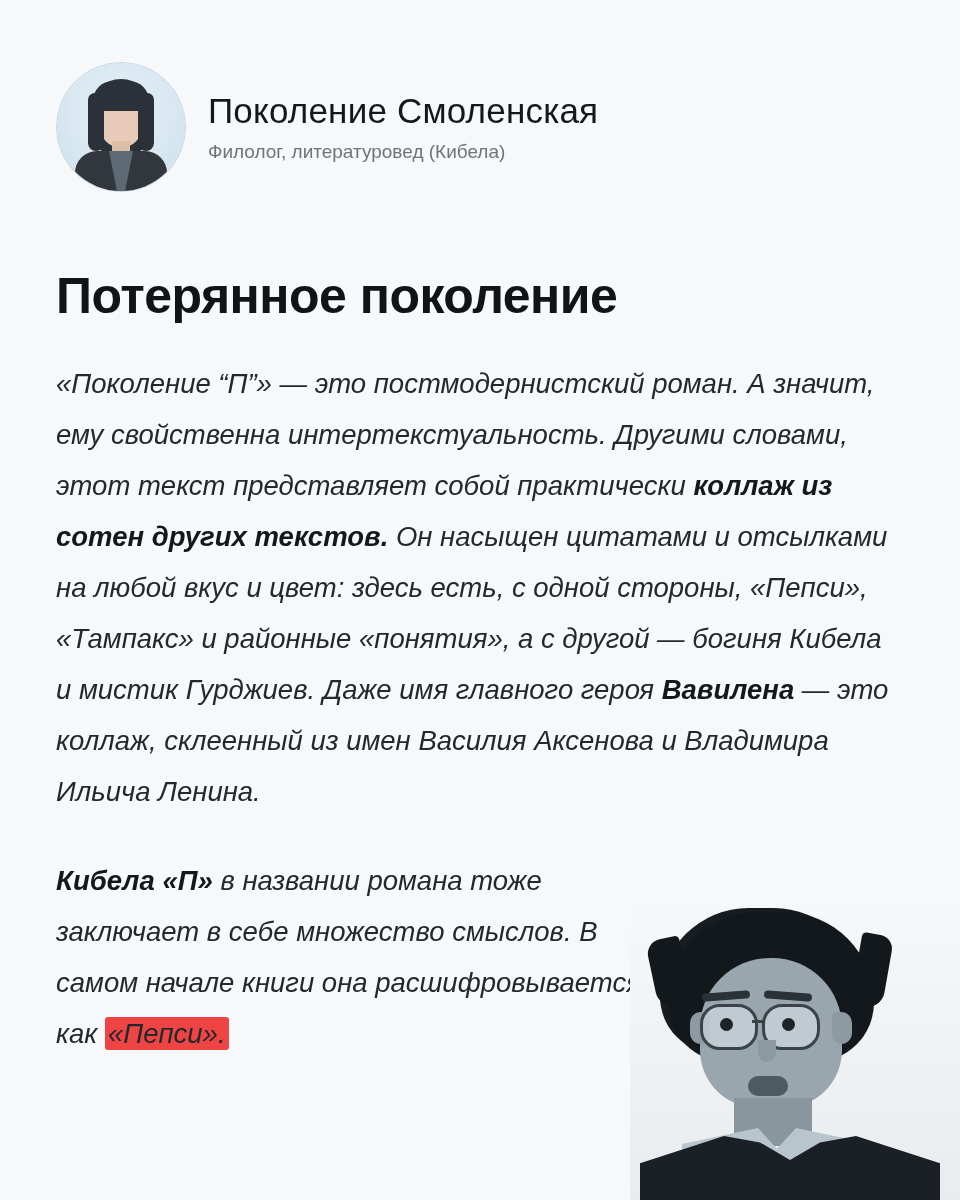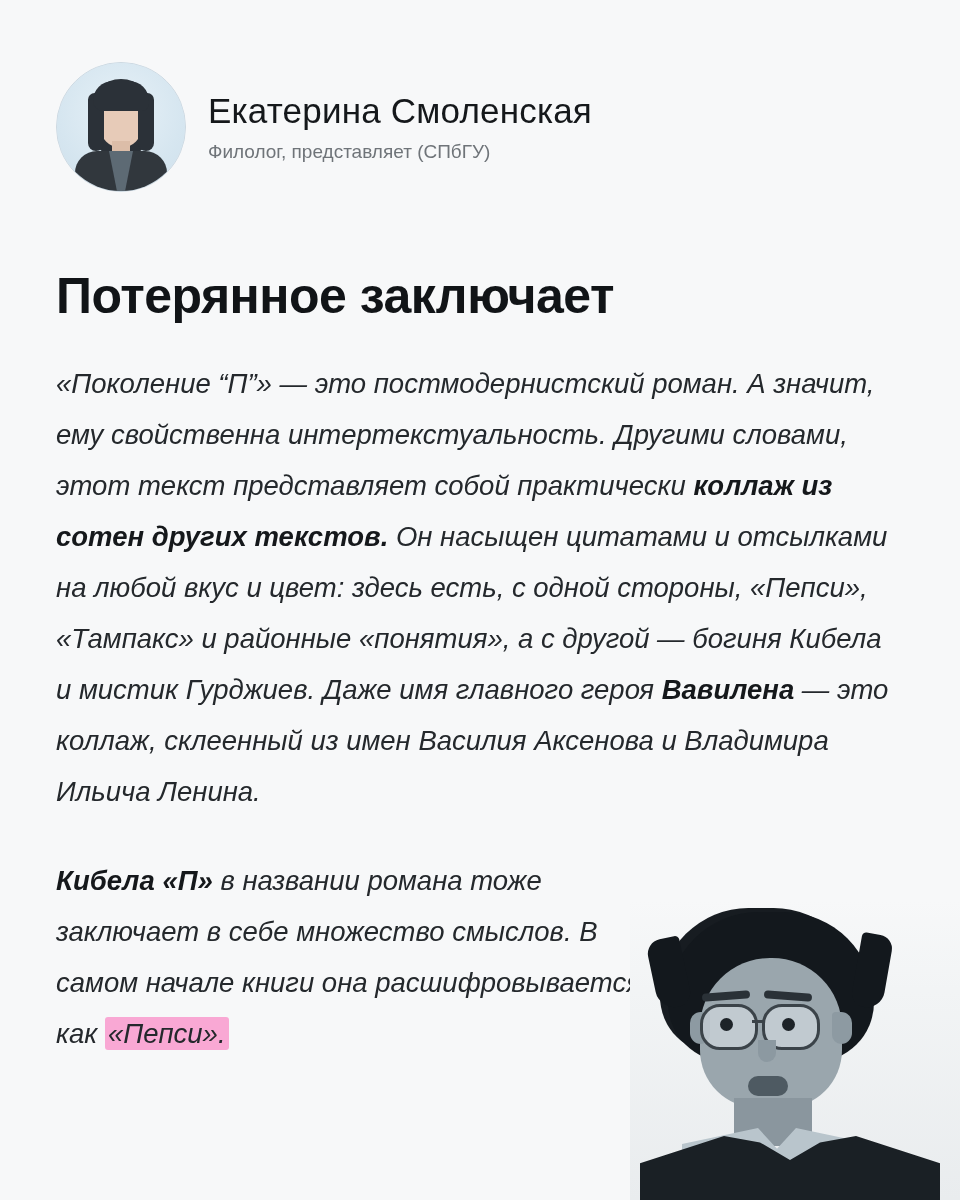--- a/index.html
+++ b/index.html
@@ -166,21 +166,21 @@
     margin-top: 38px;
   }
   .body-copy b {
     font-weight: 700;
     color: #15181b;
   }
   .para-2 {
     max-width: 600px;
   }
   .hl {
-    background: #f9a8d4;
+    background: #ef4444;
     padding: 1px 3px;
     border-radius: 3px;
   }
 
   
   .photo {
     position: absolute;
     right: 0;
     bottom: 0;
     width: 330px;
@@ -349,26 +349,26 @@
       <div class="hair"></div>
       <div class="face"></div>
       <div class="sidehair"></div>
       <div class="sidehair2"></div>
       <div class="hairfront"></div>
       <div class="neck"></div>
       <div class="body"></div>
       <div class="shirt"></div>
     </div>
     <div class="author-text">
-      <div class="author-name">Екатерина Смоленская</div>
-      <div class="author-role">Филолог, представляет (СПбГУ)</div>
+      <div class="author-name">Поколение Смоленская</div>
+      <div class="author-role">Филолог, литературовед (Кибела)</div>
     </div>
   </div>
 
-  <h1 class="title">Потерянное заключает</h1>
+  <h1 class="title">Потерянное поколение</h1>
 
   <div class="body-copy">
     <p class="para-1"><span>«Поколение “П”» — это постмодернистский роман. А значит, ему свойственна интертекстуальность. Другими словами, этот текст представляет собой практически </span><b>коллаж из сотен других текстов.</b><span> Он насыщен цитатами и отсылками на любой вкус и цвет: здесь есть, с одной стороны, «Пепси», «Тампакс» и районные «понятия», а с другой — богиня Кибела и мистик Гурджиев. Даже имя главного героя </span><b>Вавилена</b><span> — это коллаж, склеенный из имен Василия Аксенова и Владимира Ильича Ленина.</span></p>
 
     <p class="para-2"><b>Кибела «П»</b><span> в названии романа тоже заключает в себе множество смыслов. В самом начале книги она расшифровывается как </span><span class="hl">«Пепси».</span></p>
   </div>
 
   <div class="photo">
     <div class="p-bg"></div>
     <div class="p-hair"></div>

